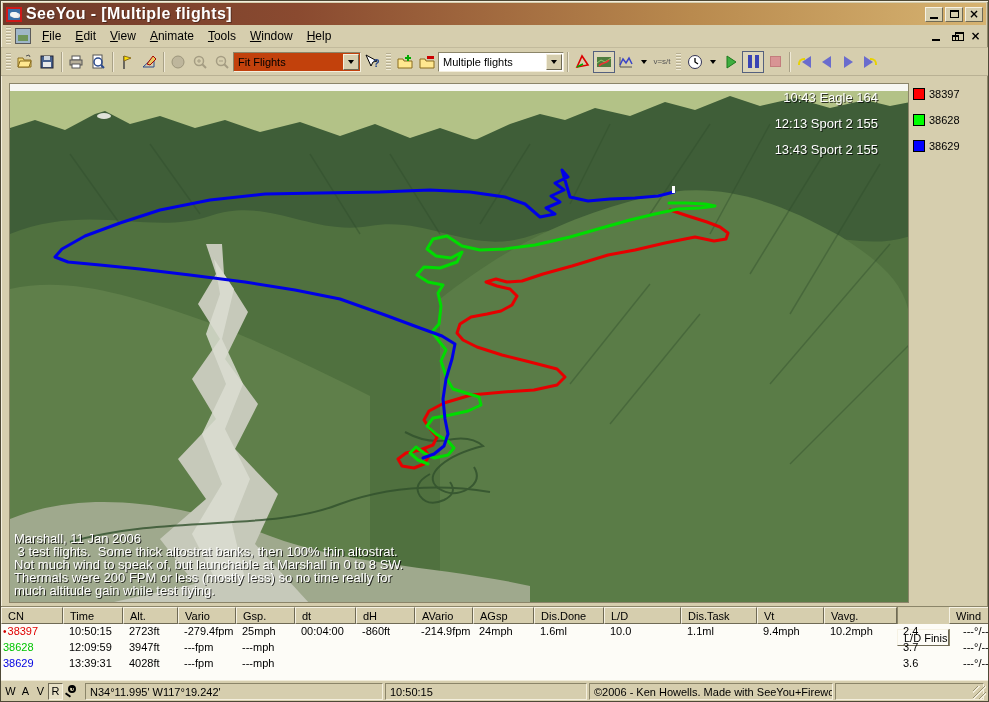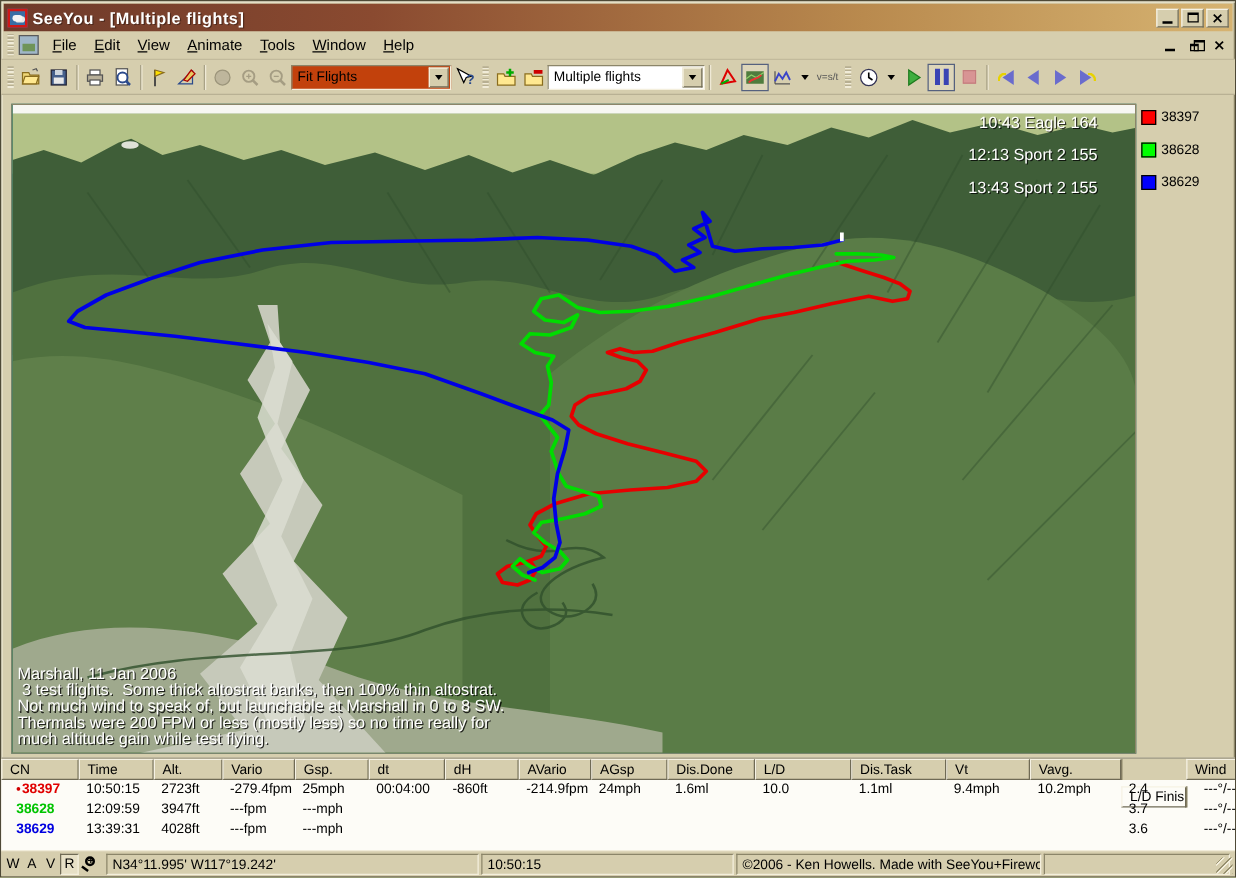--- a/index.html
+++ b/index.html
@@ -10,21 +10,21 @@
             background:#d6ceae; box-shadow:inset 1px 1px 0 #f4efdd, inset -1px -1px 0 #8d8669; }
 
   
   .titlebar { height:22px; margin:2px 2px 0 2px; padding:0 3px; display:flex; align-items:center;
               background:linear-gradient(to right,#6e3a2a,#8a4a30 30%,#b98a4e 70%,#d6b371);
               color:#fff; }
   .titlebar .app-icon { width:16px; height:15px; background:#3a6ea5; border:2px solid #d01818;
                         margin-right:4px; position:relative; flex:none; }
   .titlebar .app-icon::after { content:""; position:absolute; left:2px; top:3px; width:8px; height:5px;
                         background:#f4f4f4; border-radius:3px; box-shadow:2px 1px 0 #e8e8e8; }
-  .titlebar .title-text { font-weight:bold; font-size:13px; letter-spacing:.4px; flex:1;
+  .titlebar .title-text { font-weight:bold; font-size:16px; letter-spacing:.4px; flex:1;
                         text-shadow:1px 1px 0 rgba(0,0,0,.35); white-space:nowrap; }
   .winbtn { width:18px; height:15px; margin-left:2px; background:#d6ceae; flex:none;
             border:1px solid; border-color:#f6f2e4 #6f6a55 #6f6a55 #f6f2e4;
             display:flex; align-items:center; justify-content:center; font-size:10px; color:#000; font-weight:bold; }
   .glyph-min { width:8px; height:2px; background:#000; margin-top:8px; }
   .glyph-max { width:9px; height:8px; border:1px solid #000; border-top:2px solid #000; }
   .glyph-restore { width:7px; height:6px; border:1px solid #000; border-top:2px solid #000; position:relative; background:#d6ceae; margin-top:3px; }
   .glyph-restore::before { content:""; position:absolute; left:2px; top:-5px; width:7px; height:6px;
             border:1px solid #000; border-top:2px solid #000; }
   .glyph-x { font-size:12px; line-height:10px; font-weight:bold; font-family:"DejaVu Sans",sans-serif; }
@@ -84,21 +84,21 @@
   .legend-row .swatch { width:12px; height:12px; border:1px solid #000; margin-right:4px; flex:none; }
   .legend-row .lab { font-size:11px; }
 
   
   .fl-table { height:74px; background:#fdfcf7; border-top:1px solid #8b8569; overflow:hidden; }
   .fl-header { display:flex; height:17px; background:#d6ceae; }
   .fl-header .hcell { height:17px; padding:2px 0 0 6px; flex:none; overflow:hidden; white-space:nowrap;
         border:1px solid; border-color:#f6f2e4 #6f6a55 #6f6a55 #f6f2e4; box-shadow:1px 0 0 #8b8569; }
   .fl-row { display:flex; height:16px; }
   .fl-row .cell { padding:1px 0 0 6px; flex:none; overflow:hidden; white-space:nowrap; }
-  .fl-row .cell.cn { padding-left:12px;font-weight:bold; }
+  .fl-row .cell.cn { padding-left:2px; }
   .cn-bullet { color:#d00000; font-size:10px; margin-right:1px; }
 
   
   .statusbar { height:21px; display:flex; align-items:center; padding:1px 2px 1px 2px;
                border-top:1px solid #f1ecd9; background:#d6ceae; }
   .sb-toggle { width:15px; height:17px; display:flex; align-items:center; justify-content:center;
                font-size:11px; flex:none; }
   .sb-toggle.active { background:#e7e0c6; border:1px solid; border-color:#6f6a55 #f4efdd #f4efdd #6f6a55; }
   .sb-mag { width:18px; height:17px; position:relative; flex:none; margin:0 2px; }
   .sb-mag .lens { position:absolute; left:3px; top:2px; width:8px; height:8px; border:2px solid #000; border-radius:50%; }

